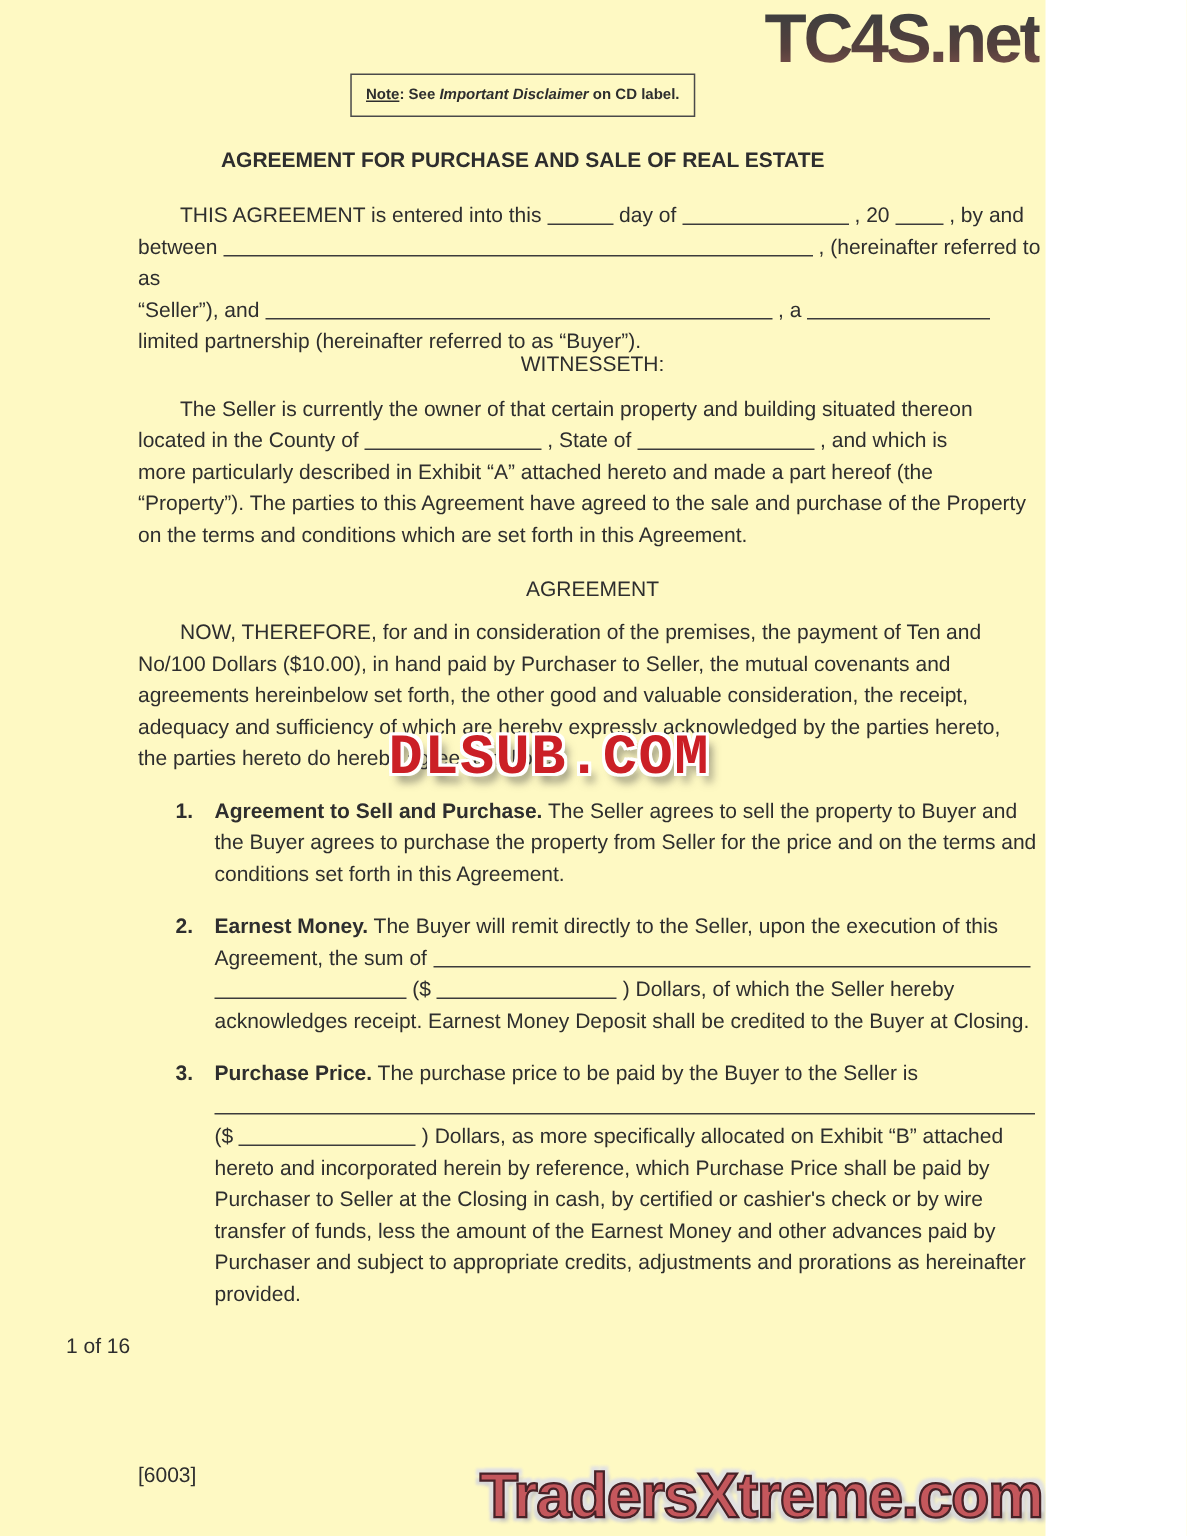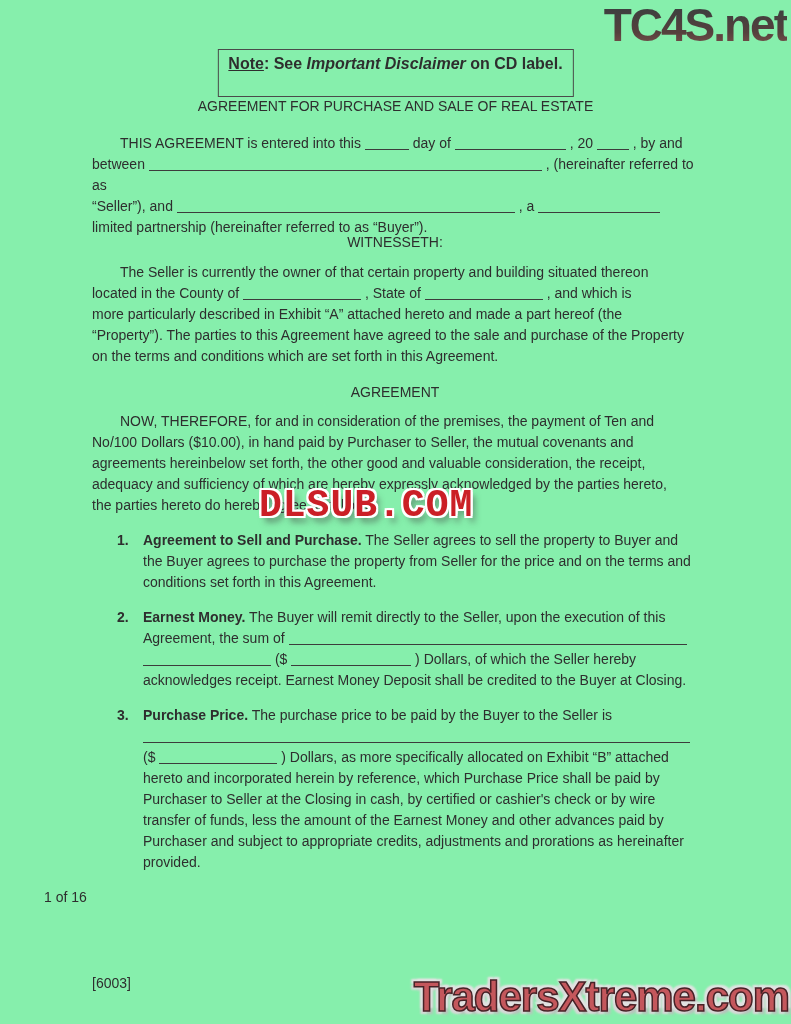--- a/index.html
+++ b/index.html
@@ -1,19 +1,19 @@
 <!DOCTYPE html>
 <html><head>
 <meta charset="utf-8">
 <style>
   html,body{margin:0;padding:0;background:#fff;}
   .page{
     position:relative;
-    width:791px;height:1024px;
-    background:#86efac;
+    width:697px;height:1024px;
+    background:#fef9c3;
     font-family:"Liberation Sans","DejaVu Sans",sans-serif;
     color:#2e2e2e;
     font-size:14px;
     line-height:21px;
     overflow:hidden;
   }
   .b{font-weight:bold;}
   .blank{
     display:inline-block;
     border-bottom:1.4px solid #3c3c3c;
@@ -50,28 +50,28 @@
     color:#c4575c;
     -webkit-text-stroke:1.5px #472227;
     text-shadow:
       -3px -3px 2px #e2e2e2, 3px -3px 2px #e2e2e2,
       -3px 3px 2px #d8d8d8, 3px 3px 3px #bdbdbd,
       0 0 5px #eeeeee;
   }
   .note-box{
     position:absolute;top:49px;left:50%;transform:translateX(-50%);
     border:1.5px solid #4a4a4a;
-    padding:3px 10px 22px 10px;
-    font-size:16px;font-weight:bold;white-space:nowrap;
+    padding:3px 10px 3px 10px;
+    font-size:10px;font-weight:bold;white-space:nowrap;
   }
   .note-label{text-decoration:underline;}
   .note-em{font-style:italic;}
   .doc-title{
     position:absolute;top:96px;left:0;width:100%;
-    text-align:center;font-weight:normal;font-size:14px;
+    text-align:center;font-weight:bold;font-size:14px;
   }
   .block{position:absolute;left:92px;width:606px;}
   .indent{text-indent:28px;}
   .centered-head{position:absolute;left:92px;width:606px;text-align:center;}
   .intro{top:133px;}
   .wit-head{top:232px;}
   .wit-para{top:262px;}
   .agr-head{top:382px;}
   .agr-para{top:411px;}
   .item{position:absolute;left:117px;width:581px;display:flex;}

